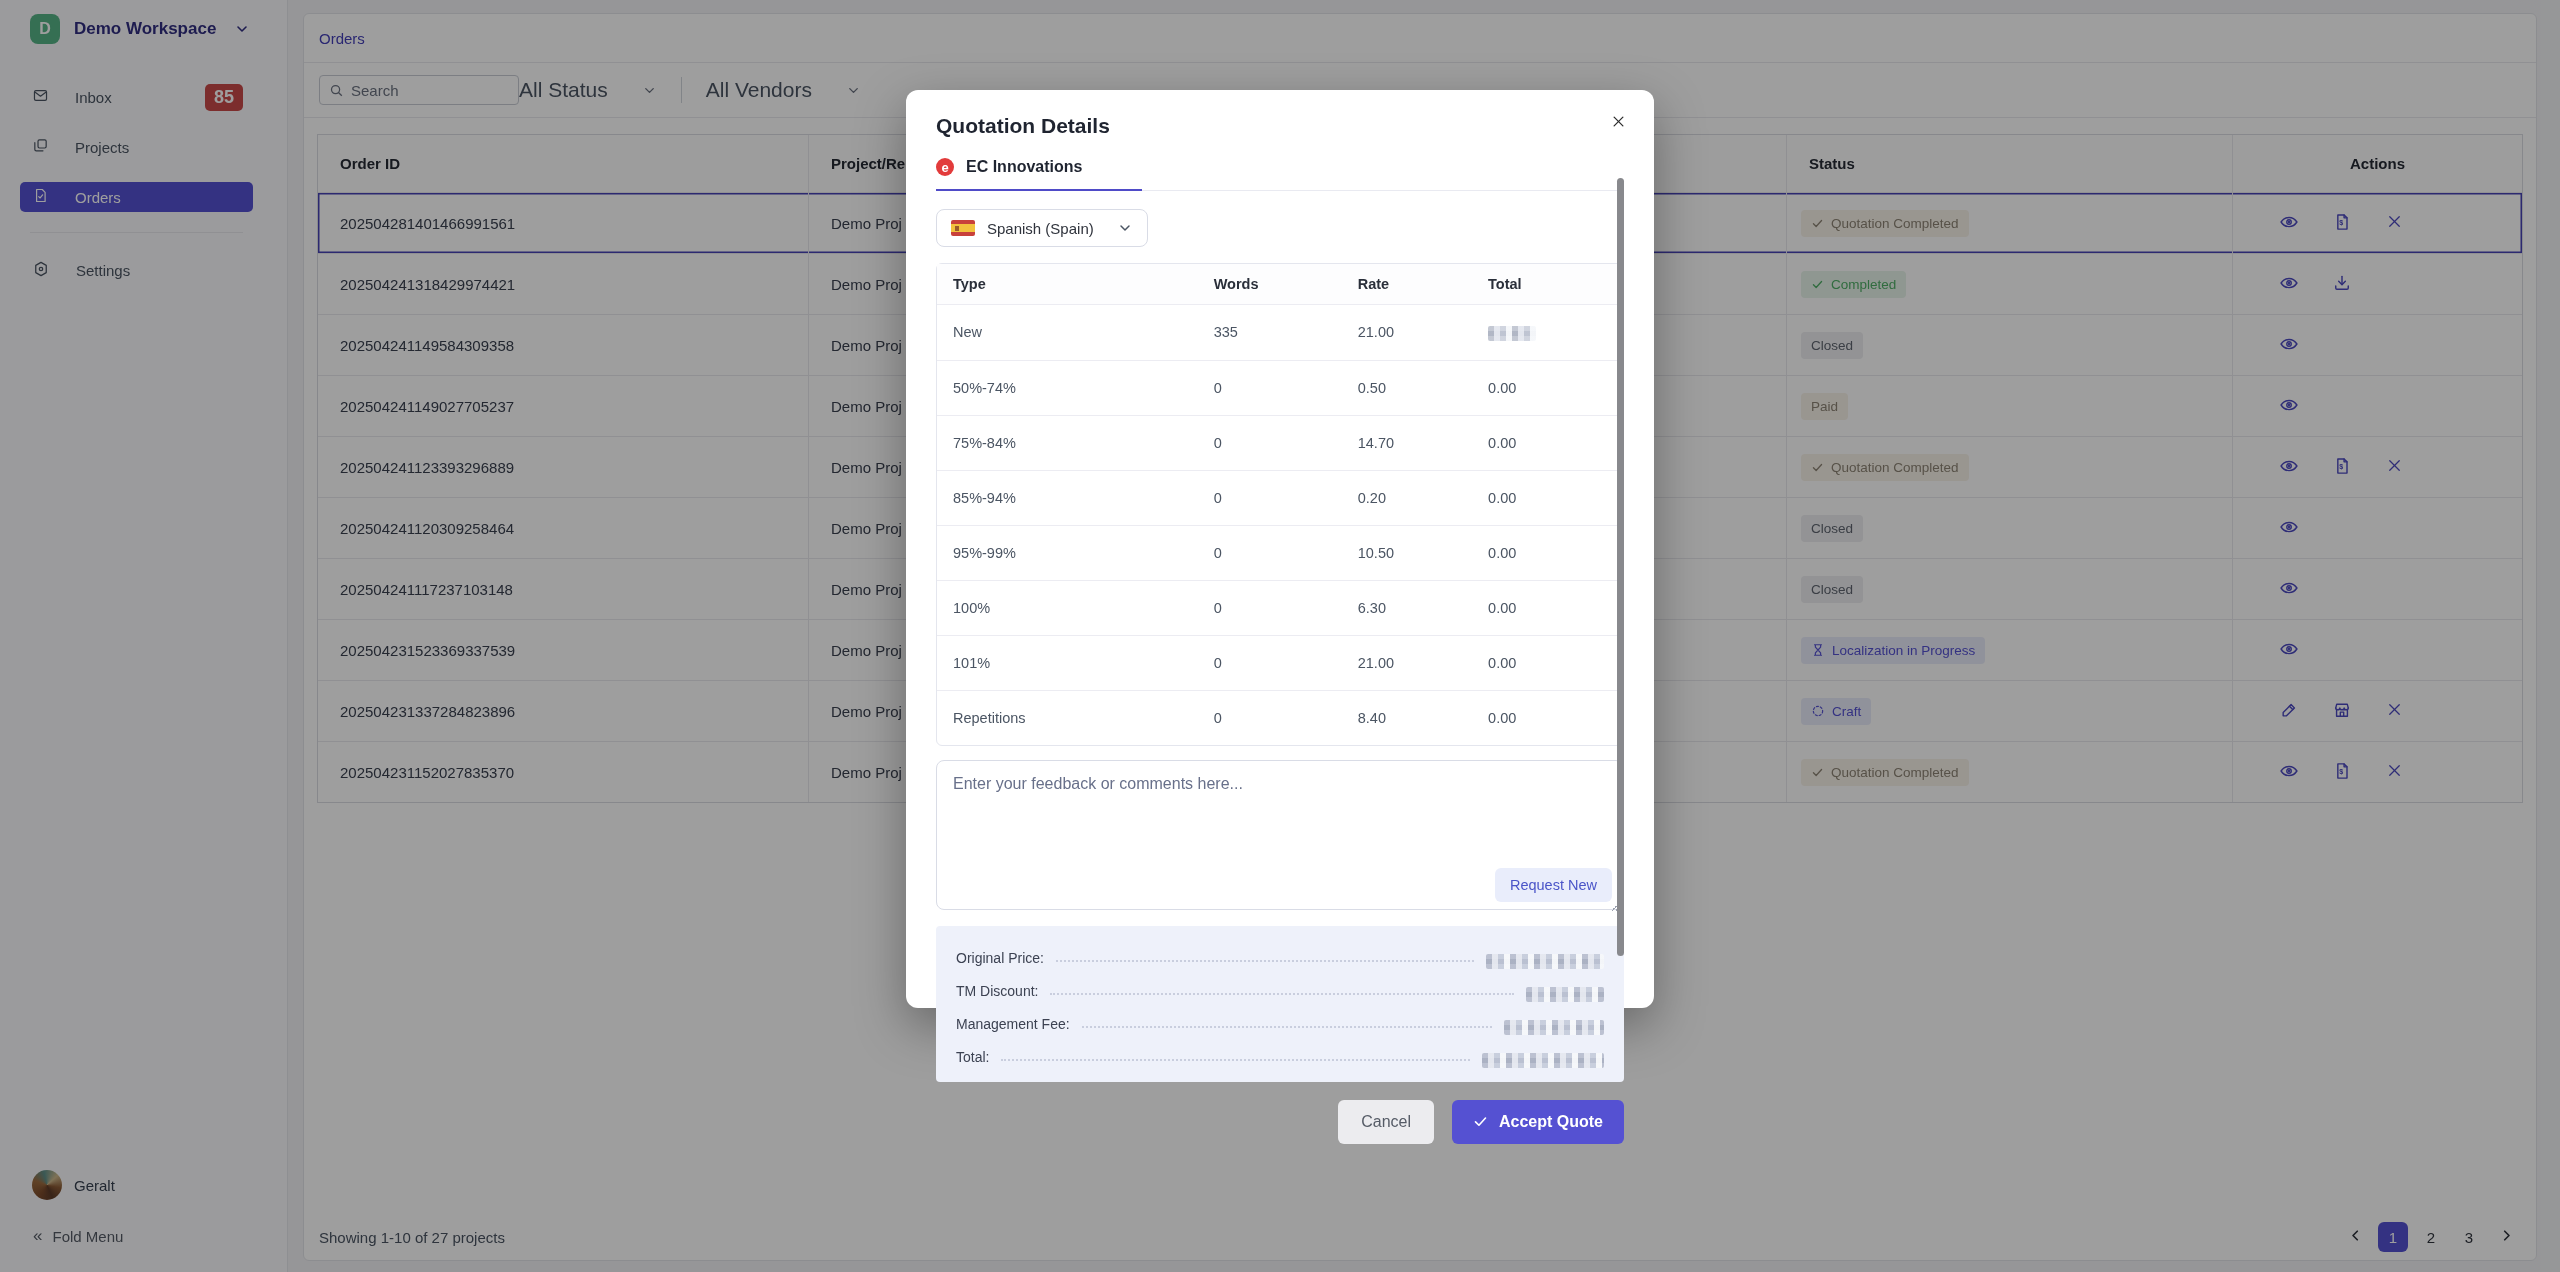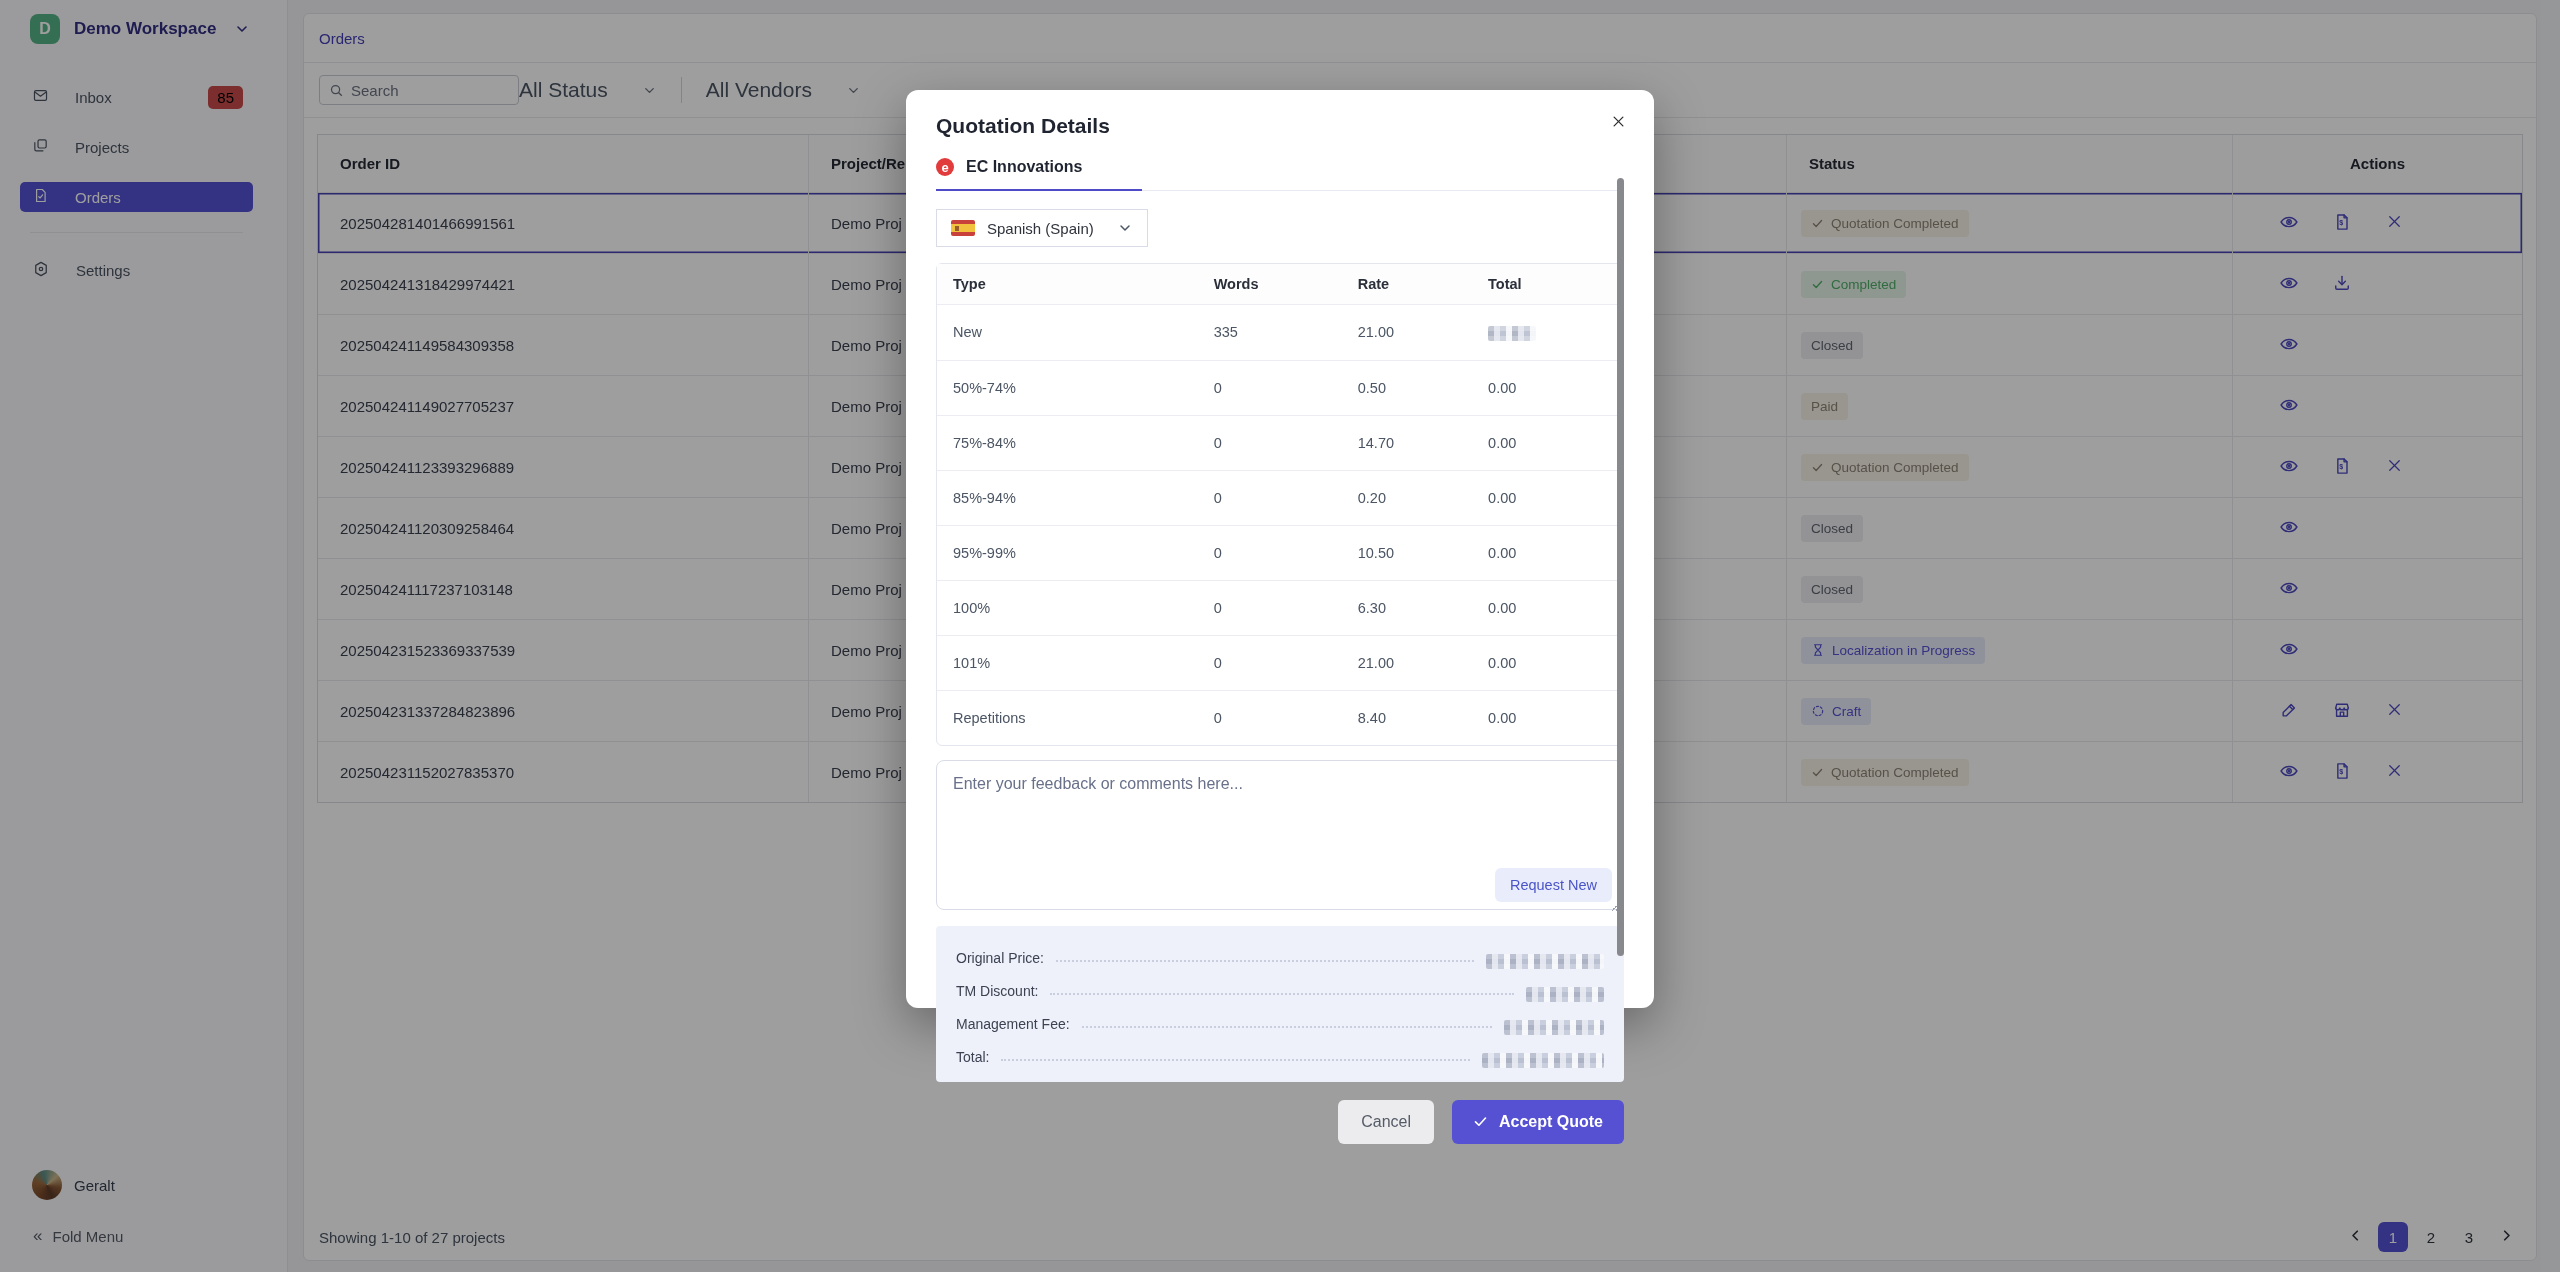--- a/index.html
+++ b/index.html
@@ -14,21 +14,21 @@
   .ws-avatar { width: 30px; height: 30px; border-radius: 8px; background: #56b387; color: #fff;
                font-weight: bold; font-size: 16px; display: flex; align-items: center; justify-content: center; }
   .ws-name { font-size: 17px; font-weight: bold; color: #312e81; }
   .ws-chev { color: #312e81; margin-left: 4px; }
   .nav { margin-top: 24px; }
   .nav-item { height: 30px; margin: 0 34px 20px 20px; padding: 0 10px 0 12px; border-radius: 5px;
               display: flex; align-items: center; gap: 26px; font-size: 15px; color: #4b5563; cursor: pointer; }
   .nav-item .ni-icon { color: #4b5563; }
   .nav-item.active { background: #5551d2; color: #fff; }
   .nav-item.active .ni-icon { color: #fff; }
-  .nav-badge { margin-left: auto; background: #c94a4a; color: #000000; font-size: 15px; font-weight: normal;
+  .nav-badge { margin-left: auto; background: #c94a4a; color: #ffffff; font-size: 18px; font-weight: bold;
                padding: 3px 9px; border-radius: 5px; }
   .nav-divider { border: none; border-top: 1px solid #e8e9ee; margin: 4px 44px 22px 30px; }
   .sb-bottom { position: absolute; left: 0; bottom: 0; width: 100%; }
   .user-row { display: flex; align-items: center; gap: 12px; padding: 0 0 0 32px; margin-bottom: 26px;
               font-size: 15px; color: #374151; cursor: pointer; }
   .user-avatar { width: 30px; height: 30px; border-radius: 50%;
                  background: conic-gradient(from 210deg, #7a4a2b, #9c6b3f 22%, #5e8f8a 38%, #cdb88c 55%, #8a5a35 70%, #5b3a28 85%, #7a4a2b); }
   .fold-row { display: flex; align-items: center; gap: 10px; padding-left: 33px; margin-bottom: 26px;
               font-size: 15px; color: #555b66; cursor: pointer; }
   .fold-glyph { font-size: 17px; color: #555b66; }
@@ -87,21 +87,21 @@
   .modal { position: absolute; left: 906px; top: 90px; width: 748px; height: 918px; background: #fff;
            border-radius: 12px; box-shadow: 0 18px 50px rgba(0,0,0,.35); z-index: 20; padding: 24px 30px 0; }
   .modal-title { font-size: 21px; font-weight: bold; color: #1f2430; }
   .modal-close { position: absolute; top: 20px; right: 24px; background: none; border: none; cursor: pointer; color: #2b2b2b; padding: 4px; }
   .tab-row { margin-top: 20px; border-bottom: 1px solid #e9eaf1; }
   .vendor-tab { width: 206px; display: flex; align-items: center; gap: 12px; padding-bottom: 13px;
                 border-bottom: 2px solid #4f4bc8; margin-bottom: -1px; cursor: pointer; }
   .vendor-logo { width: 18px; height: 18px; border-radius: 50%; background: #e23b3b; color: #fff;
                  font-size: 13px; font-weight: bold; display: flex; align-items: center; justify-content: center; }
   .vendor-name { font-size: 16px; font-weight: bold; color: #1f2430; }
-  .lang-select { margin-top: 18px; width: 212px; height: 38px; border: 1px solid #d9dce6; border-radius: 0;
+  .lang-select { margin-top: 18px; width: 212px; height: 38px; border: 1px solid #d9dce6; border-radius: 8px;
                  display: flex; align-items: center; gap: 12px; padding: 7px 14px; cursor: pointer; background: #fff; }
   .flag-es { width: 24px; height: 16px; border-radius: 2px; position: relative;
              background: linear-gradient(180deg, #c8413b 0 25%, #f2c23e 25% 75%, #c8413b 75% 100%); }
   .flag-es::after { content: ""; position: absolute; left: 4px; top: 6px; width: 4px; height: 5px; background: #9a5b2a; }
   .lang-label { font-size: 15px; color: #30343d; }
   .lang-chev { margin-left: auto; color: #4b5563; }
 
   .qtable { margin-top: 16px; border: 1px solid #e4e6ee; border-radius: 6px; width: 100%; border-collapse: separate; border-spacing: 0; }
   .qtable th { text-align: left; font-size: 14.5px; font-weight: bold; color: #2a2f3a; padding: 12px 0 12px 16px; background: #fdfdfe; }
   .qtable td { font-size: 14.5px; color: #4b5563; padding: 19px 0 19px 16px; border-top: 1px solid #ececf2; }

